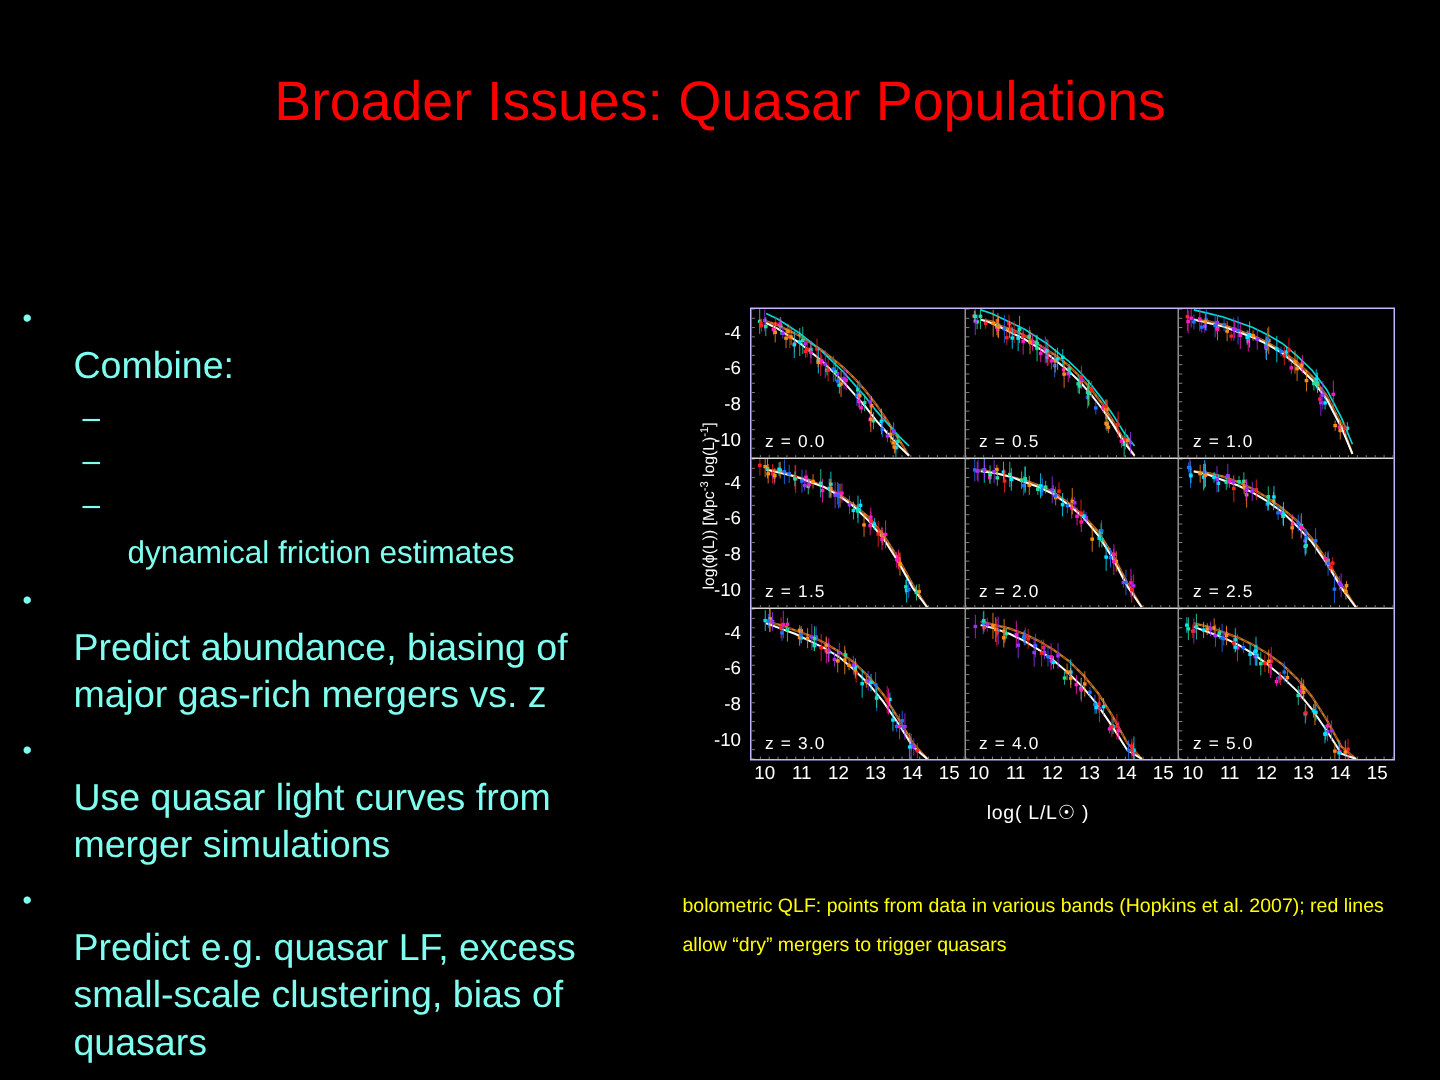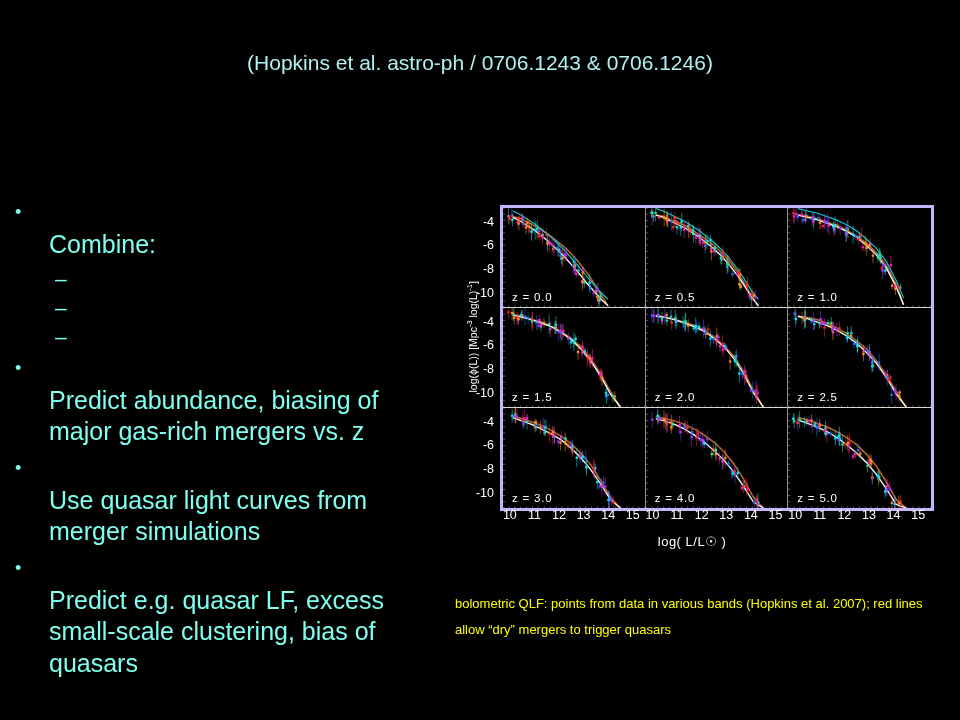--- a/index.html
+++ b/index.html
@@ -114,21 +114,21 @@
   }
   #plot-grid {
     position: absolute;
     left: 58px;
     top: 15px;
     width: 428px;
     height: 300px;
     display: grid;
     grid-template-columns: repeat(3, 1fr);
     grid-template-rows: repeat(3, 1fr);
-    border: 3px solid #c4b5fd;
+    border: 1px solid #c4b5fd;
     background: #000;
   }
   .subpanel {
     position: relative;
     overflow: hidden;
     border-right: 1px solid #909090;
     border-bottom: 1px solid #d8d8d8;
   }
   .subpanel:nth-child(3n) { border-right: none; }
   .subpanel:nth-child(n+7) { border-bottom: none; }
@@ -175,36 +175,37 @@
     width: 495px;
     color: #FFFF00;
     font-size: 13px;
     line-height: 26px;
   }
 </style>
 </head>
 <body>
 
 <div id="title-block">
-  <div id="slide-subtitle">(Hopkins et al. astro-ph / 0706.1243 &amp; 0706.1246)</div>
+  <div id="slide-title">Broader Issues: Quasar Populations</div>
 </div>
 
 <div id="bullet-list">
     <div class="bullet-row lvl1">
       <span class="bullet-mark">•</span>
       <span class="bullet-text">Combine:</span>
     </div>
     <div class="bullet-row lvl2">
       <span class="bullet-mark">–</span>
     </div>
     <div class="bullet-row lvl2">
       <span class="bullet-mark">–</span>
     </div>
     <div class="bullet-row lvl2">
       <span class="bullet-mark">–</span>
+      <span class="bullet-text">dynamical friction estimates</span>
     </div>
     <div class="bullet-row lvl1">
       <span class="bullet-mark">•</span>
       <span class="bullet-text">Predict abundance, biasing of major gas-rich mergers vs. z</span>
     </div>
     <div class="bullet-row lvl1">
       <span class="bullet-mark">•</span>
       <span class="bullet-text">Use quasar light curves from merger simulations</span>
     </div>
     <div class="bullet-row lvl1">

